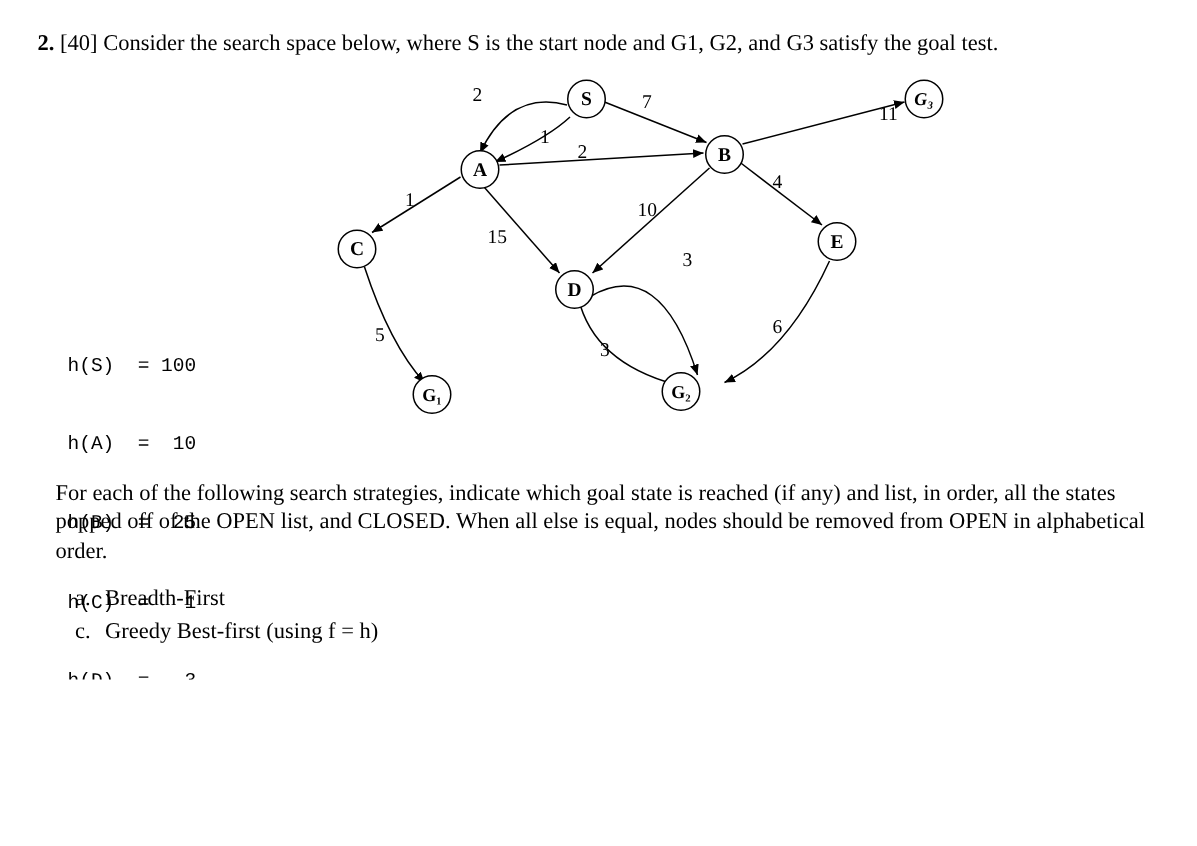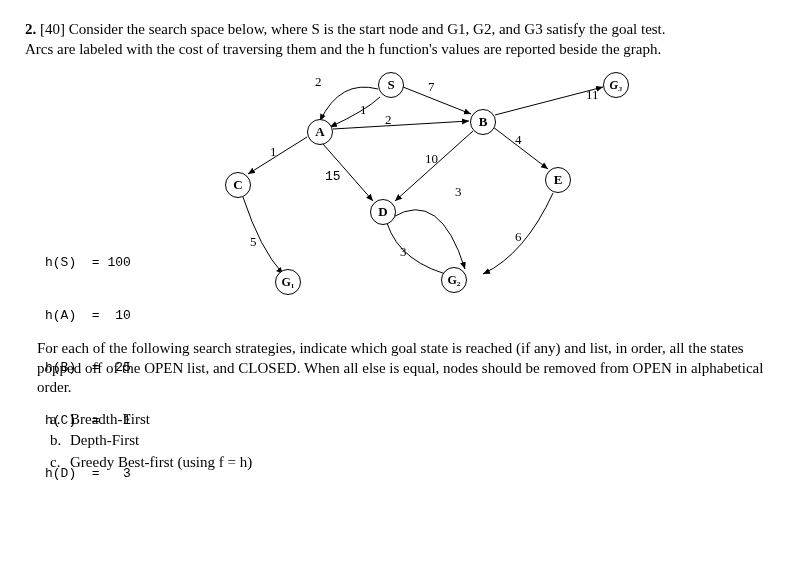--- a/index.html
+++ b/index.html
@@ -72,21 +72,20 @@
       width: 20px;
     }
   </style>
 </head>
 <body>
 
 <div class="question-header">
   <span class="bold">2.</span>
   <span>[40]</span>
   <span>Consider the search space below, where S is the start node and G1, G2, and G3 satisfy the goal test.</span><br>
-  <span>Arcs are labeled with the cost of traversing them and the h function's values are reported beside the graph.</span>
 </div>
 
 <div class="graph-area">
   <svg class="edges">
     <defs>
       <marker id="arrow" markerWidth="8" markerHeight="8" refX="7" refY="3" orient="auto">
         <path d="M0,0 L7,3 L0,6" fill="none" stroke="#000"></path>
       </marker>
       <marker id="arrowfill" markerWidth="8" markerHeight="8" refX="7" refY="3" orient="auto">
         <path d="M0,0 L7,3 L0,6 Z" fill="#000"></path>
@@ -126,21 +125,21 @@
   <div class="node" style="left:380px; top:98px;"><span>E</span></div>
   <div class="node sub" style="left:110px; top:200px;"><span>G₁</span></div>
   <div class="node sub" style="left:276px; top:198px;"><span>G₂</span></div>
   <div class="node sub" style="left:438px; top:3px;font-style:italic;"><span>G₃</span></div>
 
   <div class="edge-label" style="left:150px; top:5px;">2</div>
   <div class="edge-label" style="left:195px; top:33px;">1</div>
   <div class="edge-label" style="left:263px; top:10px;">7</div>
   <div class="edge-label" style="left:220px; top:43px;">2</div>
   <div class="edge-label" style="left:105px; top:75px;">1</div>
-  <div class="edge-label" style="left:160px; top:100px;font-family:Liberation Mono, monospace;">15</div>
+  <div class="edge-label" style="left:160px; top:100px;">15</div>
   <div class="edge-label" style="left:260px; top:82px;">10</div>
   <div class="edge-label" style="left:350px; top:63px;">4</div>
   <div class="edge-label" style="left:385px; top:18px;margin-left:36px;">11</div>
   <div class="edge-label" style="left:85px; top:165px;">5</div>
   <div class="edge-label" style="left:290px; top:115px;">3</div>
   <div class="edge-label" style="left:235px; top:175px;">3</div>
   <div class="edge-label" style="left:350px; top:160px;">6</div>
 
   <div class="hvals">
     <div>h(S)  = 100</div>
@@ -152,15 +151,14 @@
     
     
     
   </div>
 </div>
 
 <div class="instructions">For each of the following search strategies, indicate which goal state is reached (if any) and list, in order, all the states popped off of the OPEN list, and CLOSED. When all else is equal, nodes should be removed from OPEN in alphabetical order.</div>
 
 <div class="subq-list">
   <div class="subq"><span class="subq-letter">a.</span><span>Breadth-First</span></div>
-  <div class="subq"><span class="subq-letter">b.</span><span>Depth-First</span></div>
   <div class="subq"><span class="subq-letter">c.</span><span>Greedy Best-first (using f = h)</span></div>
 </div>
 
 </body></html>

